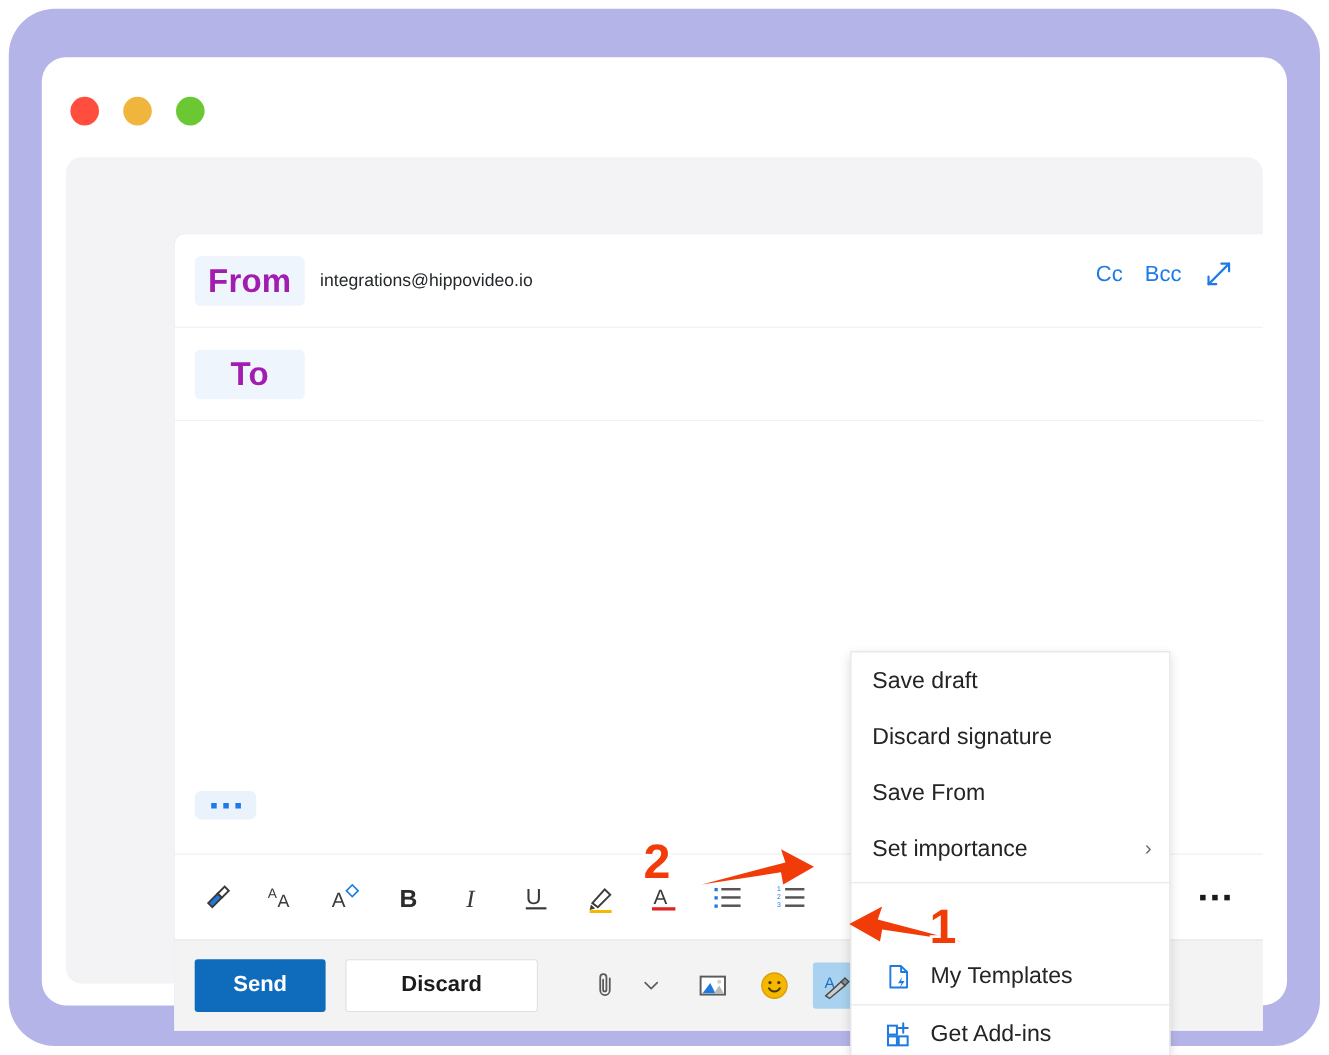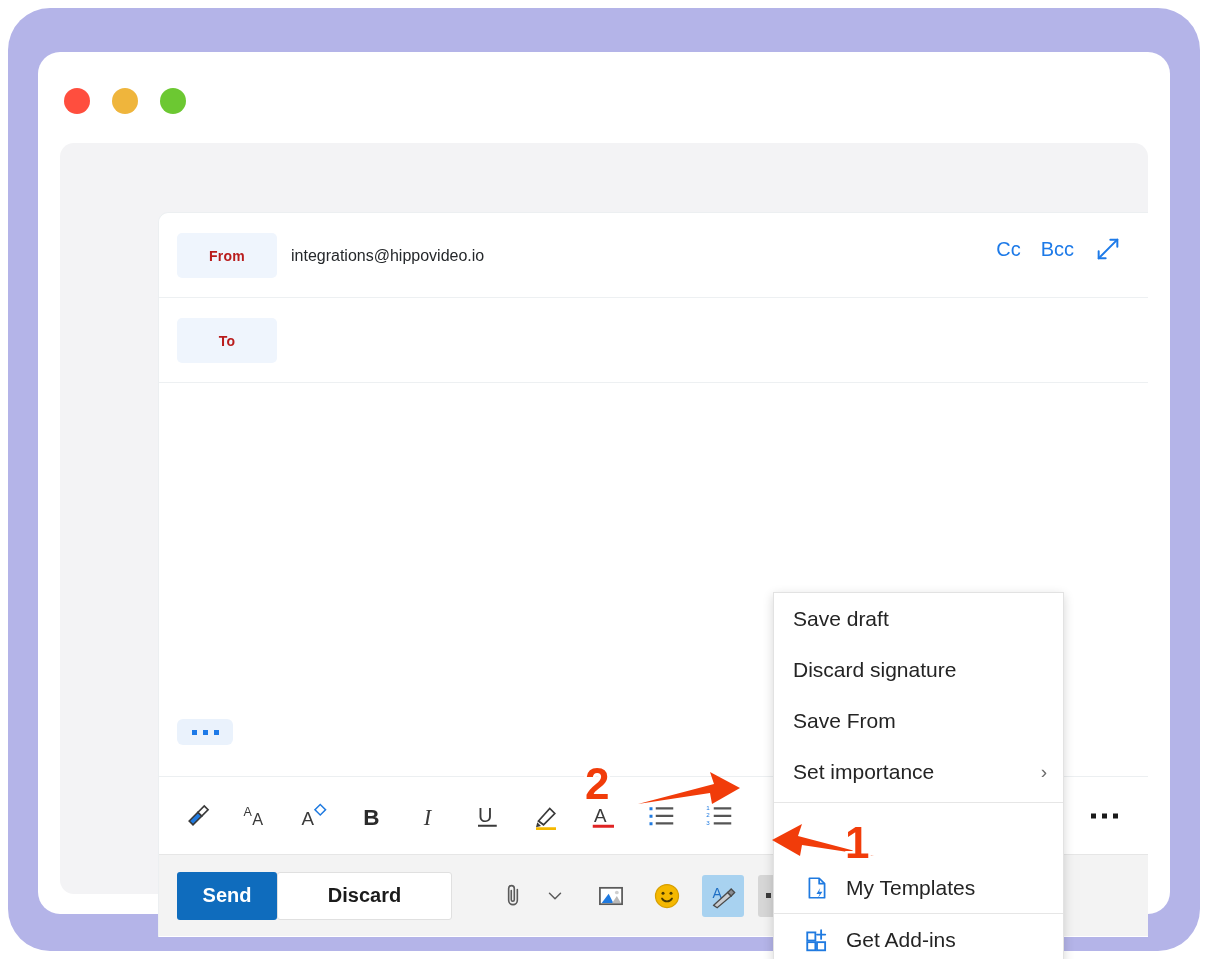--- a/index.html
+++ b/index.html
@@ -61,22 +61,22 @@
     position: relative;
     height: 85px;
     border-bottom: 1px solid #edf0f2;
   }
   .field-chip {
     position: absolute;
     left: 18px; top: 20px;
     width: 100px; height: 45px;
     background: #eff5fd;
     border-radius: 5px;
-    color: #b91c1c;
-    font-size: 14px;
+    color: #a21caf;
+    font-size: 30px;
     font-weight: bold;
     display: flex; align-items: center; justify-content: center;
     letter-spacing: .2px;
   }
   .field-value {
     position: absolute;
     left: 132px; top: 20px; height: 45px;
     display: flex; align-items: center;
     font-size: 16px; color: #25282b;
   }
@@ -119,28 +119,29 @@
   
   #action-bar {
     position: relative;
     height: 82px;
     background: #f3f3f3;
     border-top: 1px solid #e6e6e6;
     display: flex; align-items: center;
     padding-left: 18px;
   }
   #send-btn {
-    width: 100px; height: 48px;
+    width: 119px; height: 48px;
     background: #0f6cbd; color: #fff;
     font-size: 20px; font-weight: bold;
     border: none; border-radius: 3px;
     display: flex; align-items: center; justify-content: center;
     cursor: pointer;
   }
   #discard-btn {
+    margin-left: 18px;
     width: 175px; height: 48px;
     background: #ffffff; color: #1b1b1b;
     font-size: 20px; font-weight: bold;
     border: 1px solid #e0e0e0; border-radius: 3px;
     display: flex; align-items: center; justify-content: center;
     cursor: pointer;
   }
   .abtn {
     width: 42px; height: 42px;
     display: flex; align-items: center; justify-content: center;

